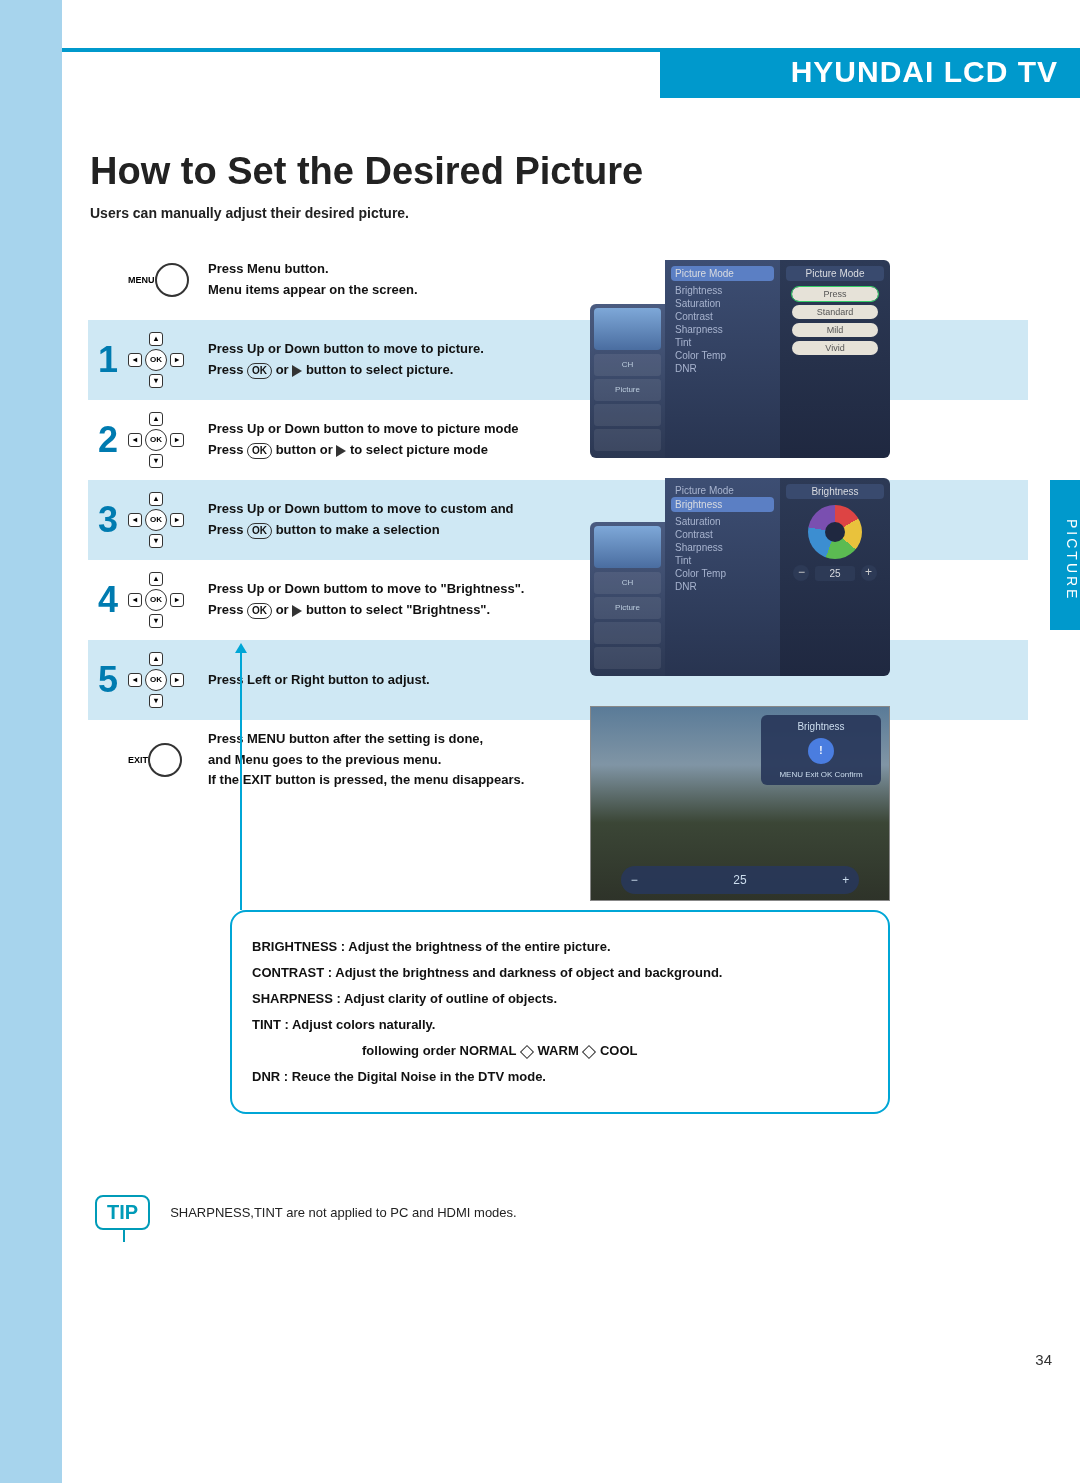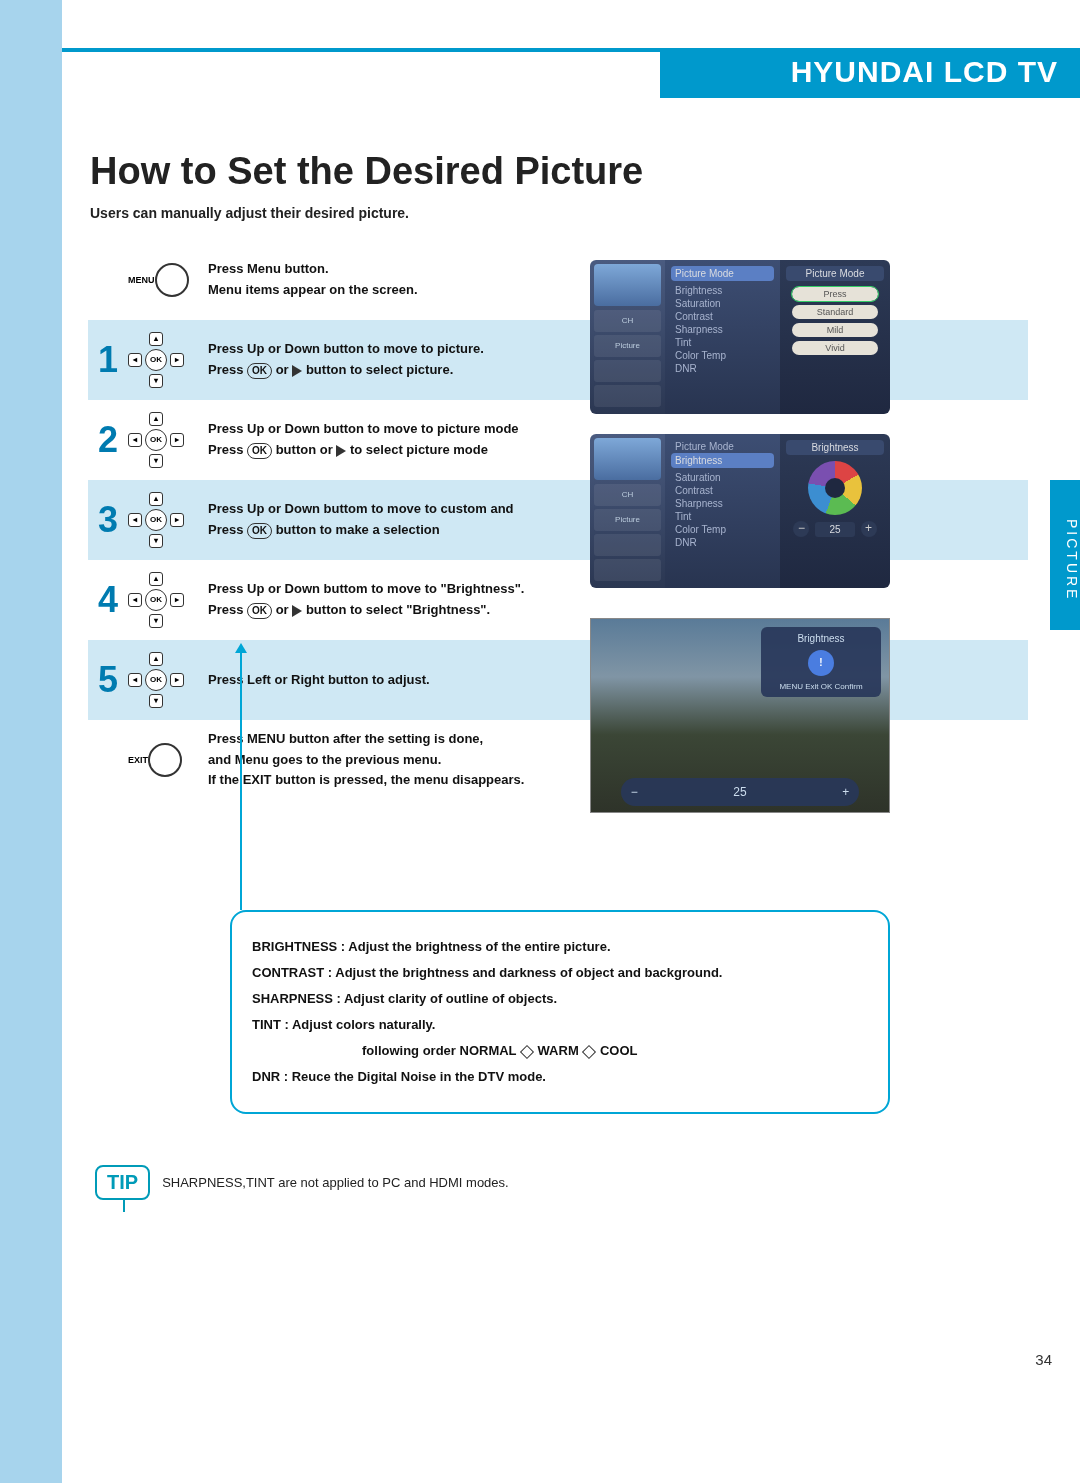--- a/index.html
+++ b/index.html
@@ -170,20 +170,21 @@
     width: 300px;
     margin-bottom: 20px;
     font-size: 10px;
     color: #d9dbe0;
   }
   .osd-left {
     width: 75px;
     background: linear-gradient(#4a5b80, #2b3752);
     border-radius: 6px 0 0 6px;
     padding: 4px;
+    margin-top: 44px;
   }
   .osd-left .pv {
     background: linear-gradient(#7ea8d8, #4a6da0);
     height: 42px;
     border-radius: 4px;
     margin-bottom: 4px;
   }
   .osd-left .ic {
     height: 22px;
     border-radius: 3px;
@@ -332,25 +333,25 @@
   .callout-line::after {
     content: "";
     position: absolute;
     top: -2px; left: -7px;
     border-left: 6px solid transparent;
     border-right: 6px solid transparent;
     border-bottom: 10px solid #00a6d6;
   }
   .tip {
     position: absolute;
-    left: 95px; top: 1165px;
+    left: 95px; top: 1195px;
     width: 800px;
     display: flex;
     align-items: center;
-    gap: 12px;
+    gap: 20px;
     text-align: center;
   }
   .tip-badge {
     border: 2.5px solid #009bb8;
     border-radius: 8px;
     color: #009bb8;
     font-weight: bold;
     font-size: 20px;
     padding: 4px 10px;
     position: relative;

